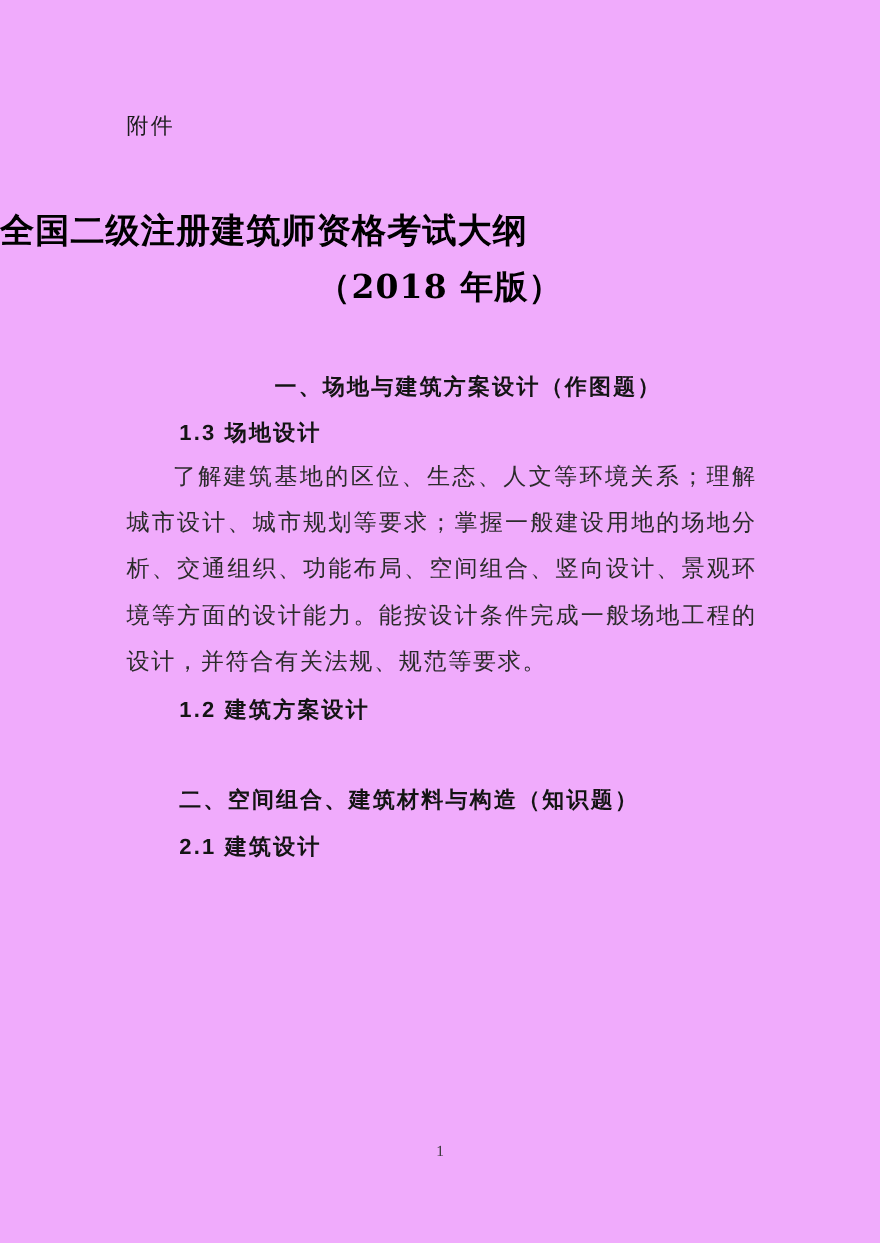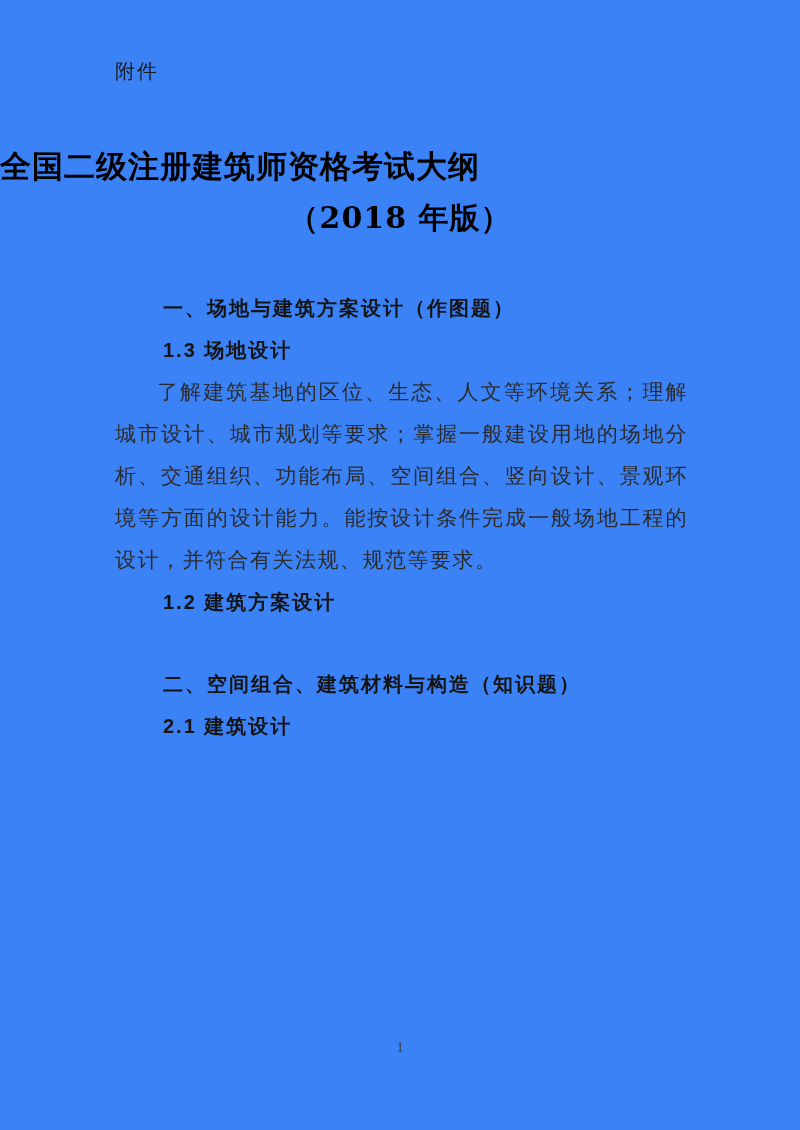--- a/index.html
+++ b/index.html
@@ -4,23 +4,23 @@
 <style>
   html, body {
     margin: 0;
     padding: 0;
     background: #ffffff;
   }
   .page {
     position: relative;
     width: 800px;
     height: 1130px;
-    background: #3b82f6;
+    background: #f0abfc;
     box-sizing: border-box;
-    padding-top: 60px;
+    padding-top: 104px;
     overflow: hidden;
     color: #222;
     font-family: "Liberation Serif", "DejaVu Serif", serif;
   }
   .attachment {
     margin-left: 115px;
     font-family: "Liberation Sans", "DejaVu Sans", sans-serif;
     font-size: 20px;
     line-height: 22px;
     letter-spacing: 2px;
@@ -54,37 +54,38 @@
     padding-left: 48px;
     font-family: "Liberation Sans", "DejaVu Sans", sans-serif;
     font-weight: 700;
     font-size: 20px;
     line-height: 42px;
     letter-spacing: 2px;
     color: #141414;
   }
   .sec-heading.first {
     margin-top: 48px;
+    text-align: center;
   }
   .sec-heading.second {
     margin-top: 40px;
   }
   .sub-heading {
     margin: 0;
     padding-left: 48px;
     font-family: "Liberation Sans", "DejaVu Sans", sans-serif;
     font-weight: 700;
     font-size: 20px;
     line-height: 42px;
     letter-spacing: 2px;
     color: #141414;
   }
   .body-para {
     margin: 0;
-    font-family: Liberation Serif, serif;
+    font-family: Liberation Mono, monospace;
     font-size: 21px;
     line-height: 42px;
     letter-spacing: 1.5px;
     text-align: justify;
     text-indent: 2em;
     color: #2b2b2b;
   }
   .page-number {
     position: absolute;
     left: 0;

